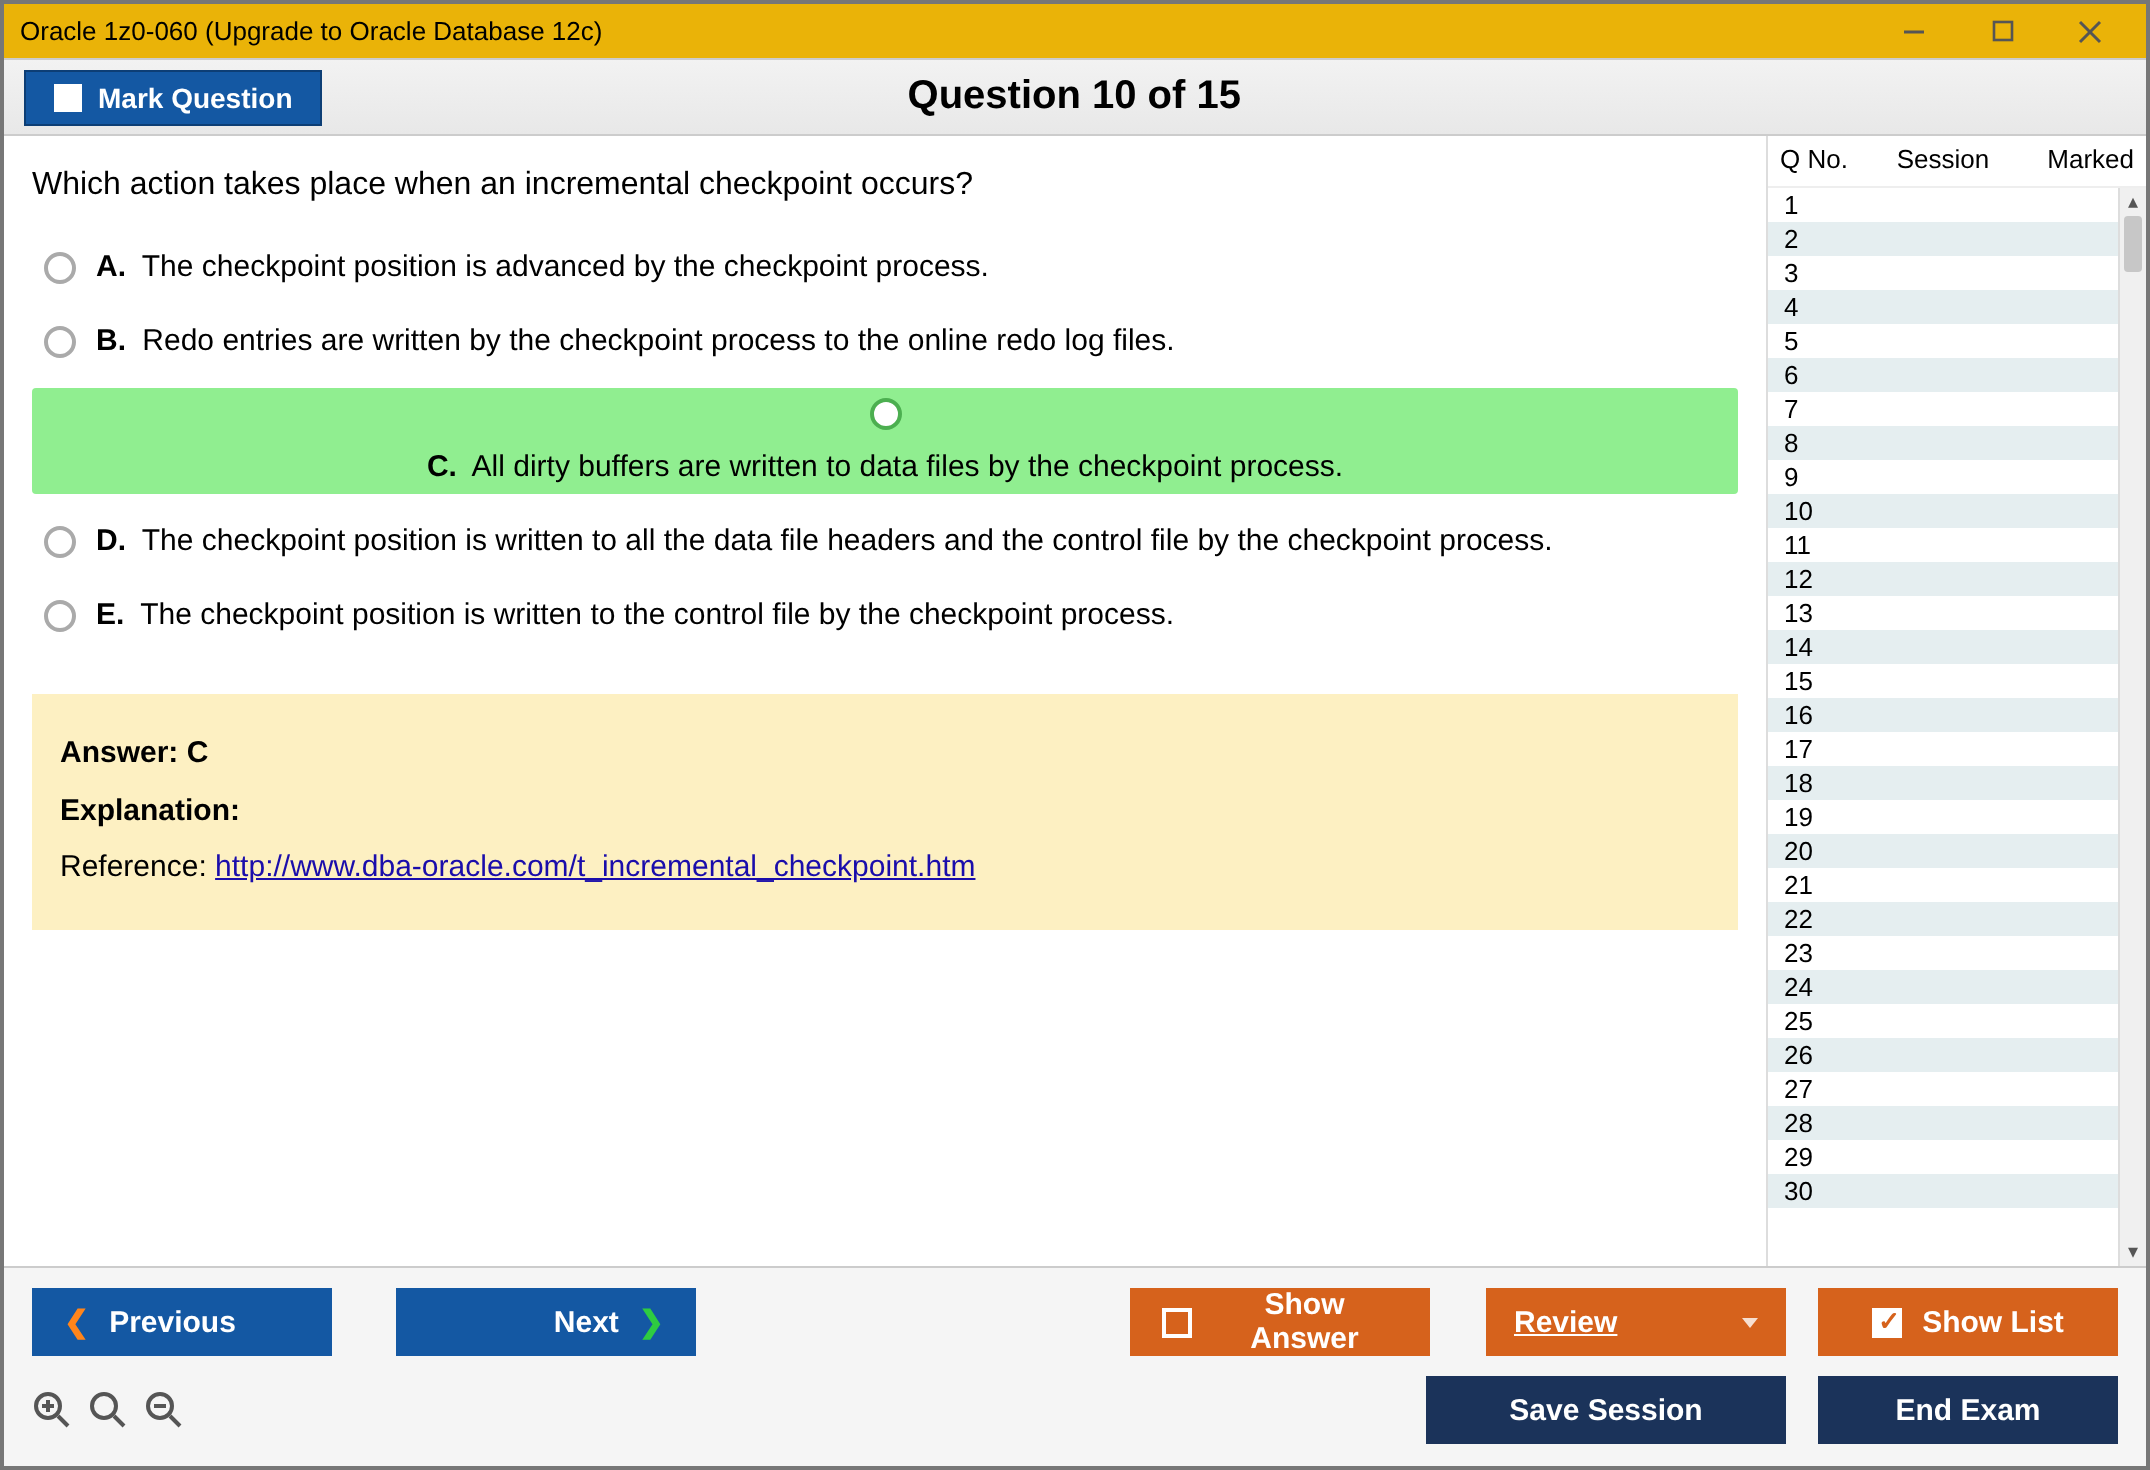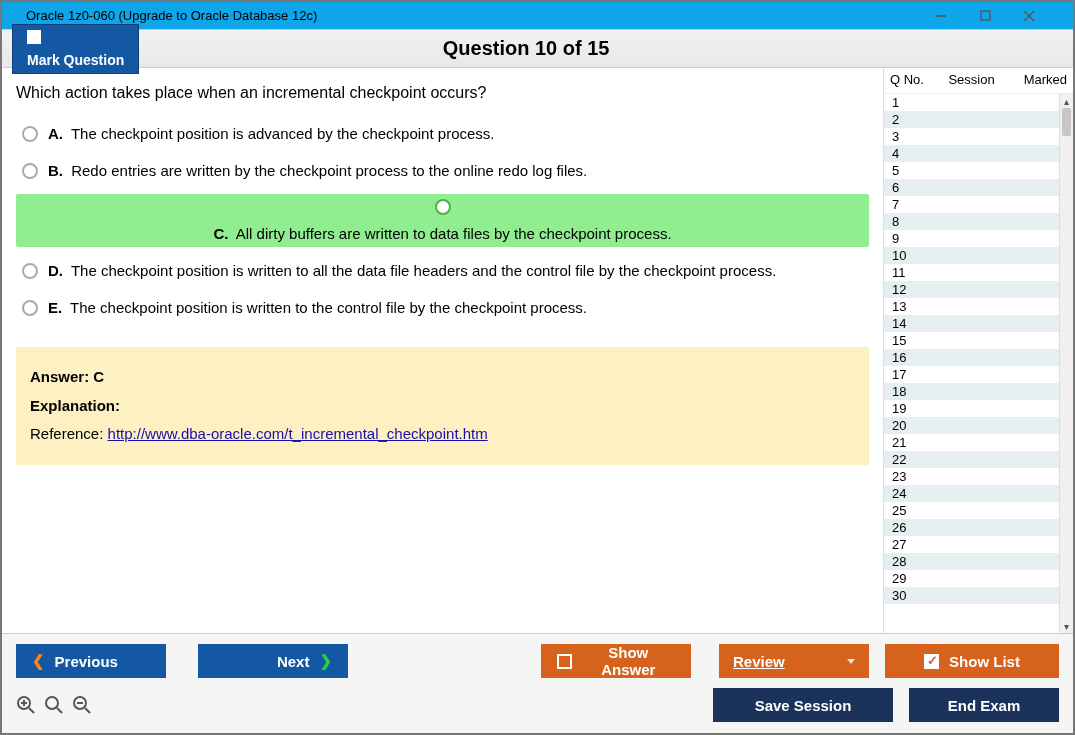--- a/index.html
+++ b/index.html
@@ -1,24 +1,24 @@
 <!DOCTYPE html>
 <html><head>
 <meta charset="utf-8">
 <style>
   * { box-sizing: border-box; margin: 0; padding: 0; }
   body { font-family: Arial, sans-serif; font-size: 14px; background: #fff; }
   .window { width: 1075px; height: 735px; border: 2px solid #777; display: flex; flex-direction: column; background: #fff; position: relative; }
-  .titlebar { height: 28px; display: flex; align-items: center; padding: 0 24px; font-size: 13px; border-bottom: 1px solid #ccc; background: #0ea5e9; }
+  .titlebar { height: 28px; display: flex; align-items: center; padding: 0 8px; font-size: 13px; border-bottom: 1px solid #ccc; background: #eab308; }
   .titlebar-text { flex: 1; }
   .winbtn { width: 40px; height: 24px; display: inline-flex; align-items: center; justify-content: center; color: #555; }
   .winbtn svg { pointer-events: none; }
   .titlebar-right { display: flex; gap: 4px; }
   .headerbar { height: 38px; background: linear-gradient(#f2f2f2, #e8e8e8); border-bottom: 1px solid #ccc; display: flex; align-items: center; padding: 0 10px; }
-  .mark-btn { background: #1458a3; color: #fff; border: 1px solid #0d3e75; font-weight: bold; font-size: 14px; padding: 5px 14px; display: inline-flex; align-items: flex-start; gap: 8px; cursor: pointer; flex-direction: column; }
+  .mark-btn { background: #1458a3; color: #fff; border: 1px solid #0d3e75; font-weight: bold; font-size: 14px; padding: 5px 14px; display: inline-flex; align-items: center; gap: 8px; cursor: pointer; }
   .mark-btn .chk { width: 14px; height: 14px; border: 2px solid #fff; background: #fff; display: inline-block; }
   .question-title { flex: 1; text-align: center; font-weight: bold; font-size: 20px; color: #000; }
   .content { flex: 1; display: flex; overflow: hidden; }
   .main { flex: 1; padding: 16px 14px 10px 14px; overflow: hidden; }
   .stem { font-size: 16px; margin-bottom: 18px; }
   .options { display: flex; flex-direction: column; }
   .option { display: flex; align-items: center; gap: 10px; padding: 5px 6px; font-size: 15px; border-radius: 2px; }
   .option.highlight { background: #90ee90; flex-direction: column; }
   .radio { width: 16px; height: 16px; border: 2px solid #aaa; border-radius: 50%; flex-shrink: 0; background: #fff; }
   .option.highlight .radio { border-color: #4CAF50; }
@@ -47,21 +47,21 @@
   .btn.orange { background: #d6621c; }
   .btn.navy { background: #1b335a; }
   .btn.prev { width: 150px; justify-content: flex-start; gap: 10px; }
   .btn.next { width: 150px; justify-content: flex-end; gap: 10px; margin-left: 32px; }
   .chev { font-weight: bold; }
   .chev.green { color: #2ecc40; }
   .chev.orange { color: #ff851b; }
   .row1 .spacer, .row2 .spacer { flex: 1; }
   .btn.show-answer { width: 150px; gap: 10px; }
   .btn.review { width: 150px; margin-left: 28px; justify-content: space-between; padding: 0 14px; text-decoration: underline; }
-  .btn.show-list { width: 174px; margin-left: 16px; gap: 10px; }
+  .btn.show-list { width: 150px; margin-left: 16px; gap: 10px; }
   .btn.save-session { width: 180px; }
   .btn.end-exam { width: 150px; margin-left: 16px; }
   .chk-white { width: 15px; height: 15px; border: 2px solid #fff; display: inline-block; }
   .chk-white.checked { background: #fff; position: relative; }
   .chk-white.checked::after { content: '✓'; color: #d6621c; font-size: 13px; position: absolute; top: -3px; left: 1px; }
   .caret-down { width: 0; height: 0; border-left: 4px solid transparent; border-right: 4px solid transparent; border-top: 5px solid #fff; opacity: .8; }
   .zoombar { display: flex; gap: 8px; color: #555; }
   .zoombar span { font-size: 20px; cursor: pointer; display:inline-flex; align-items:center; }
   .zoombar svg { stroke: #555; }
 </style>

